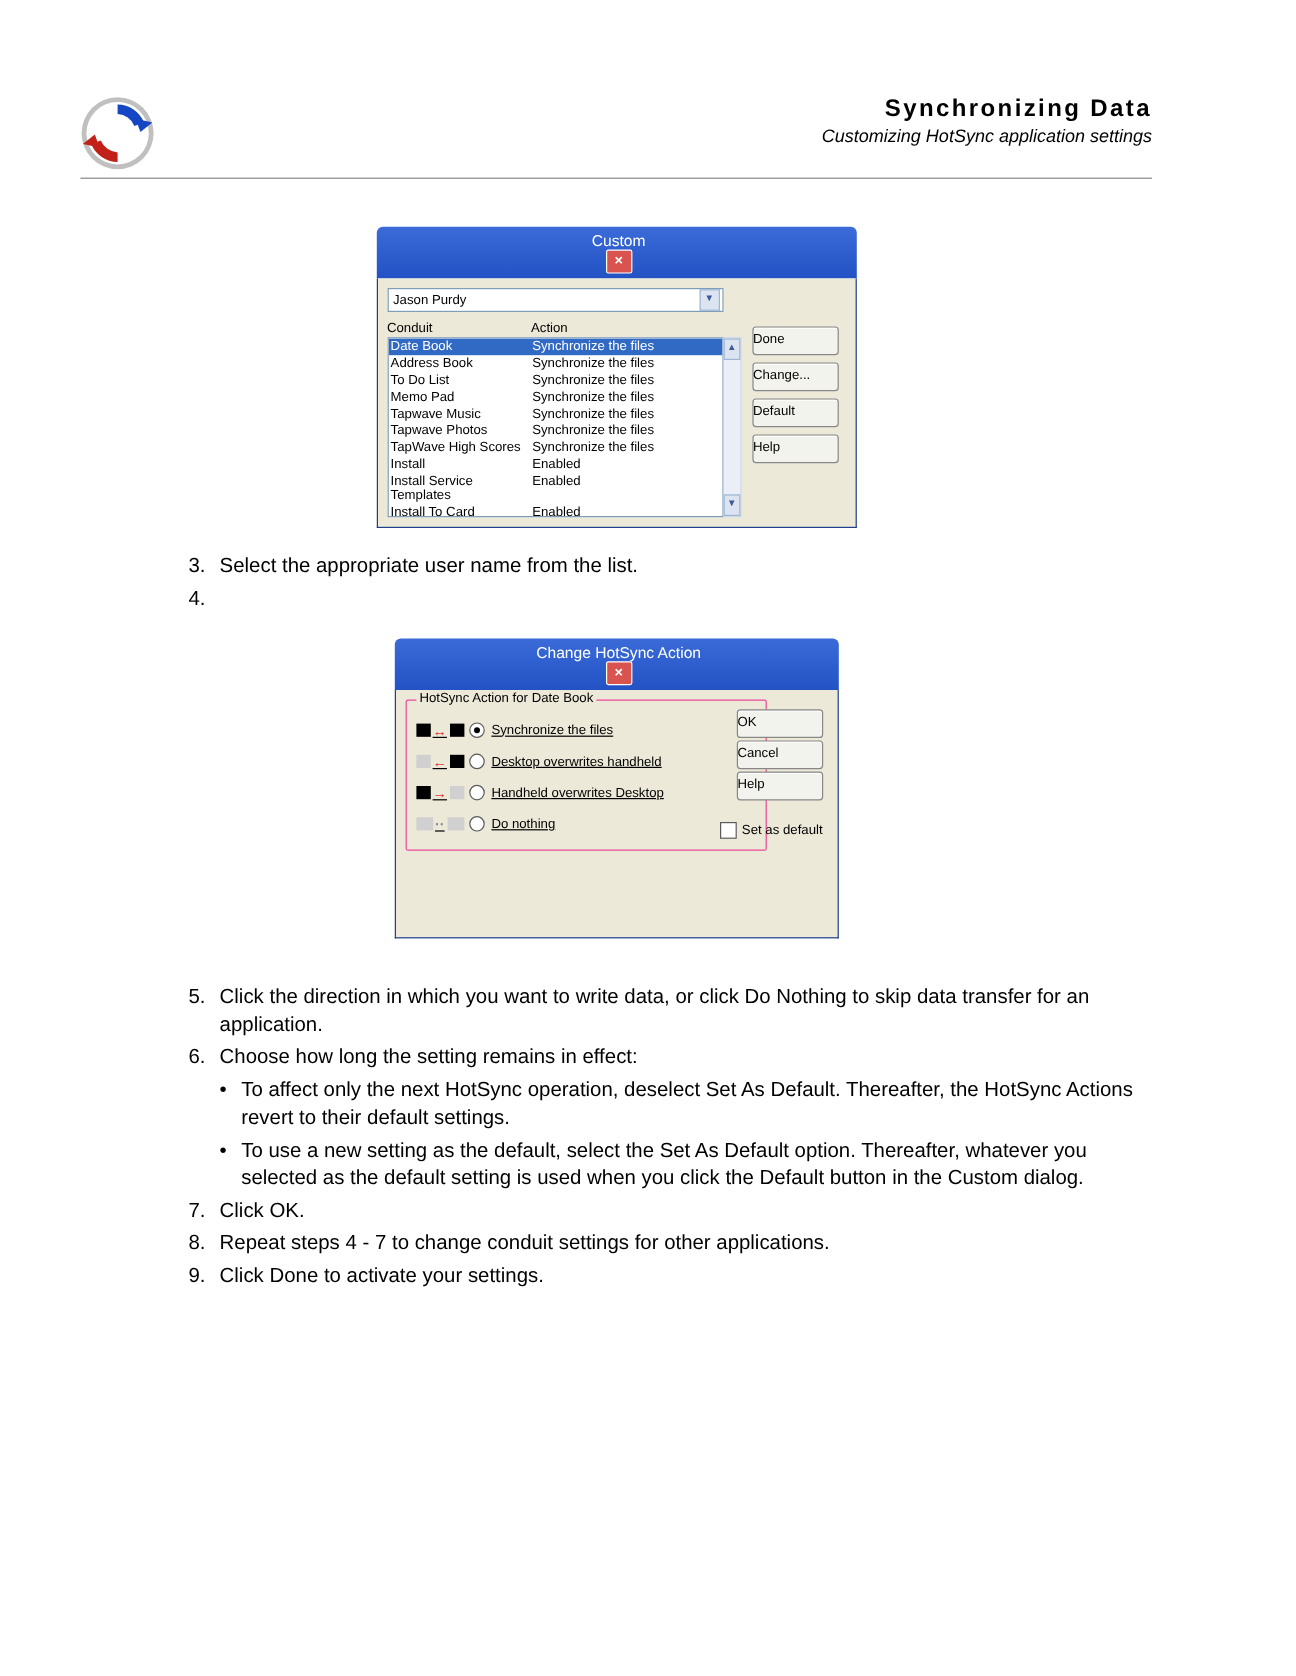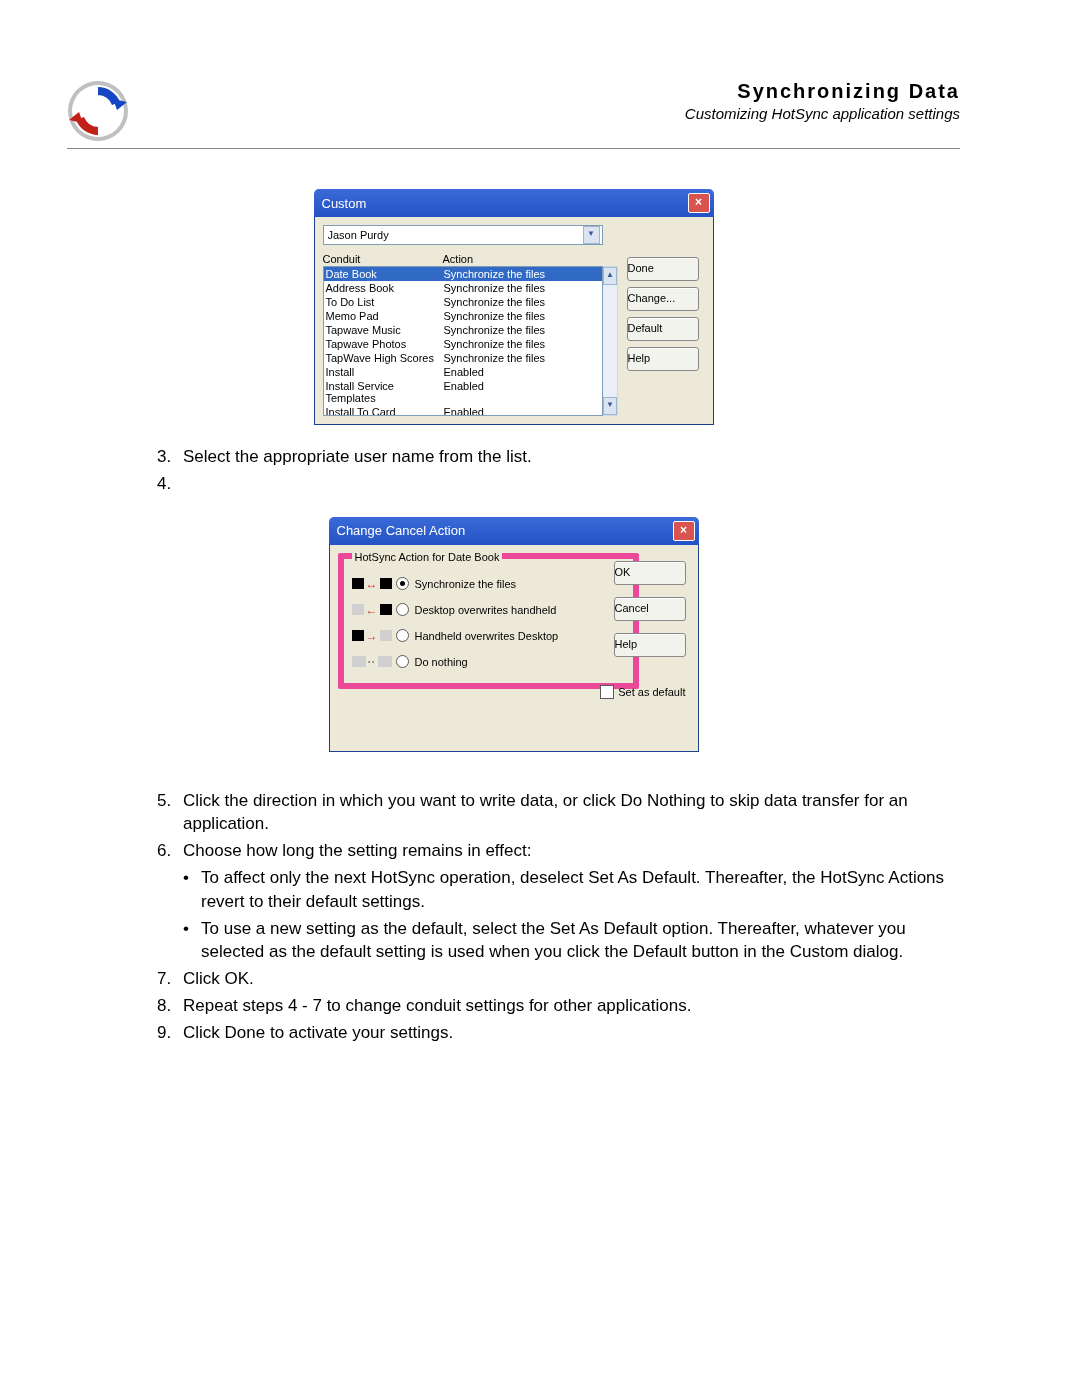--- a/index.html
+++ b/index.html
@@ -52,20 +52,21 @@
   .dlg-titlebar {
     background: linear-gradient(#3a6bd8, #2352c4);
     color: #fff;
     font-family: Tahoma, sans-serif;
     font-size: 13px;
     padding: 4px 4px 4px 8px;
     display: flex;
     align-items: center;
     border-top-left-radius: 5px;
     border-top-right-radius: 5px;
+    flex-direction: column;
   }
   .dlg-titlebar .title-text { flex: 1; }
   .dlg-close {
     width: 20px;
     height: 18px;
     background: #d9534f;
     border: 1px solid #fff;
     border-radius: 2px;
     color: #fff;
     font-weight: bold;
@@ -166,25 +167,26 @@
     border: 1px solid #888;
     border-radius: 3px;
     font-family: Tahoma, sans-serif;
     font-size: 11px;
     text-align: left;
     line-height: 20px;
     box-shadow: inset 0 1px 0 #fff;
   }
   
   .groupbox {
-    border: 6px solid #ec4899;
+    border: 1px solid #ec4899;
     border-radius: 2px;
     position: relative;
     padding: 12px 8px 8px 8px;
     margin-right: 51px;
+    text-decoration: underline;
   }
   .groupbox .legend {
     position: absolute;
     top: -8px;
     left: 8px;
     background: #ece9d8;
     padding: 0 3px;
     font-size: 11px;
   }
   .option-row {
@@ -217,21 +219,21 @@
     background: #000;
     border-radius: 50%;
   }
   .option-label { font-size: 11px; }
   .btn-col2 {
     position: absolute;
     right: 12px;
     top: 16px;
     display: flex;
     flex-direction: column;
-    gap: 12px;
+    gap: 2px;
     align-items: flex-end;
   }
   .chk-row {
     display: flex;
     align-items: center;
     font-size: 11px;
     margin-top: 16px;
   }
   .chk {
     width: 12px; height: 12px;
@@ -373,21 +375,21 @@
         <span>Select the appropriate user name from the list.</span>
       </div>
     <div class="ol-row">
         <span class="ol-num">4.</span>
       </div>
   </div>
 
   <div style="height:18px"></div>
   <div class="dialog dlg-change">
     <div class="dlg-titlebar">
-      <span class="title-text">Change Cancel Action</span>
+      <span class="title-text">Change HotSync Action</span>
       <span class="dlg-close">×</span>
     </div>
     <div class="dlg-body" style="min-height:190px;">
       <div class="groupbox">
         <span class="legend">HotSync Action for Date Book</span>
 
         <div class="option-row">
           <span class="option-icon">
               <span class="sync-icon-blob dark"></span>
               <span class="sync-arrow">↔</span>

